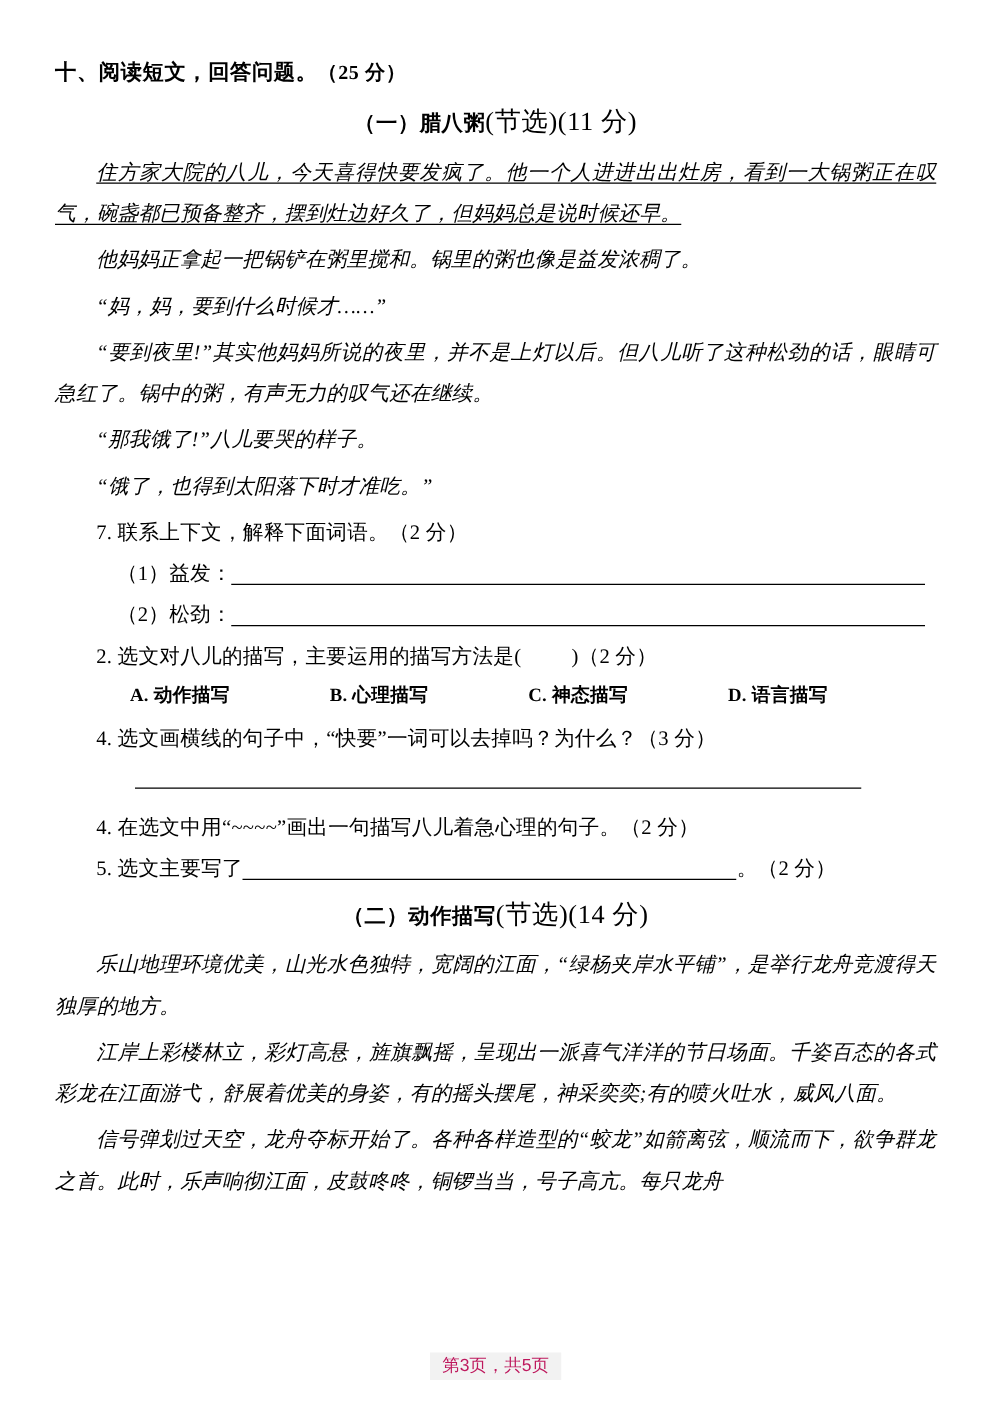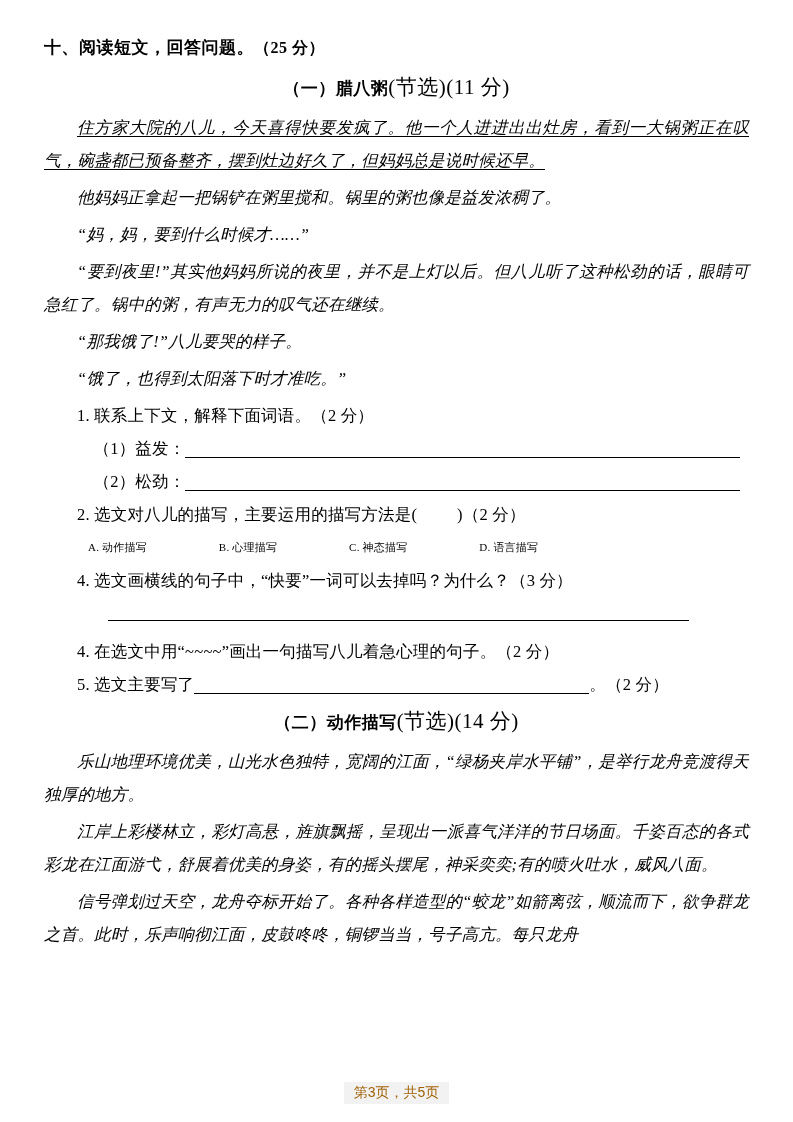--- a/index.html
+++ b/index.html
@@ -13,21 +13,21 @@
     font-family: "Liberation Serif", "DejaVu Serif", serif;
     color: #000000;
     position: relative;
     overflow: hidden;
   }
   .page {
     position: relative;
     width: 793px;
     height: 1122px;
     box-sizing: border-box;
-    padding: 30px 44px 0 44px;
+    padding: 40px 44px 0 44px;
   }
   .section-title {
     font-size: 17px;
     font-weight: bold;
     letter-spacing: 0.5px;
     margin: 6px 0 14px 0;
   }
   .section-title .score {
     font-weight: bold;
     font-size: 16px;
@@ -71,25 +71,26 @@
     border-bottom: 1px solid #000;
     height: 20px;
     vertical-align: -4px;
   }
   .blank-line {
     border-bottom: 1px solid #000;
     height: 1px;
     margin: 22px 60px 14px 64px;
   }
   .choices {
-    font-size: 11px;
+    font-size: 15px;
     line-height: 33px;
     margin: 0;
     text-indent: 2em;
     letter-spacing: 0.2px;
+    font-weight: bold;
   }
   .choices span.opt {
     display: inline-block;
   }
   .gap-md { display:inline-block; width: 50px; }
   .paren-blank {
     display: inline-block;
     width: 40px;
   }
   .footer {
@@ -98,21 +99,21 @@
     right: 0;
     bottom: 18px;
     text-align: center;
     font-size: 14px;
     font-family: "Liberation Sans", sans-serif;
   }
   .footer .fbox {
     display: inline-block;
     padding: 2px 10px;
     background: #f2f2f2;
-    color: #a16207;
+    color: #be185d;
   }
 </style>
 </head>
 <body>
 
 <div class="page">
 
   <div class="section-title">
     <span>十、阅读短文，回答问题。</span><span class="score">（25 分）</span>
   </div>
@@ -121,21 +122,21 @@
     <span>（一）腊八粥</span><span class="sub">(节选)(11 分)</span>
   </div>
 
   <p class="para"><span class="underline-txt">住方家大院的八儿，今天喜得快要发疯了。他一个人进进出出灶房，看到一大锅粥正在叹气，碗盏都已预备整齐，摆到灶边好久了，但妈妈总是说时候还早。</span></p>
   <p class="para">他妈妈正拿起一把锅铲在粥里搅和。锅里的粥也像是益发浓稠了。</p>
   <p class="para">“妈，妈，要到什么时候才……”</p>
   <p class="para">“要到夜里!”其实他妈妈所说的夜里，并不是上灯以后。但八儿听了这种松劲的话，眼睛可急红了。锅中的粥，有声无力的叹气还在继续。</p>
   <p class="para">“那我饿了!”八儿要哭的样子。</p>
   <p class="para">“饿了，也得到太阳落下时才准吃。”</p>
 
-  <p class="q">1. 联系上下文，解释下面词语。（2 分）</p>
+  <p class="q">7. 联系上下文，解释下面词语。（2 分）</p>
   <p class="q sub"><span>（1）益发：</span><span class="fill" style="width:555px"></span></p>
   <p class="q sub"><span>（2）松劲：</span><span class="fill" style="width:555px"></span></p>
 
   <p class="q"><span>2. 选文对八儿的描写，主要运用的描写方法是(</span><span class="paren-blank"></span><span>)（2 分）</span></p>
   <p class="choices"><span class="opt">A. 动作描写</span><span class="gap-md"></span><span class="opt">B. 心理描写</span><span class="gap-md"></span><span class="opt">C. 神态描写</span><span class="gap-md"></span><span class="opt">D. 语言描写</span></p>
 
   <p class="q">4. 选文画横线的句子中，“快要”一词可以去掉吗？为什么？（3 分）</p>
   <div class="blank-line"></div>
 
   <p class="q">4. 在选文中用“~~~~”画出一句描写八儿着急心理的句子。（2 分）</p>

